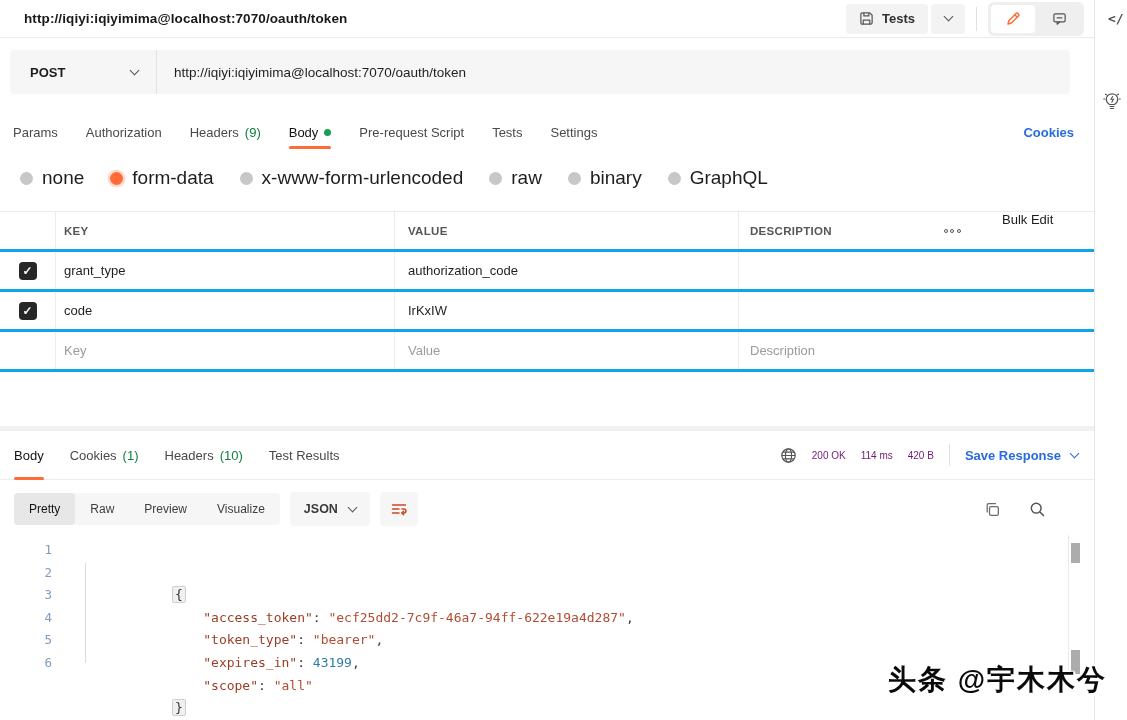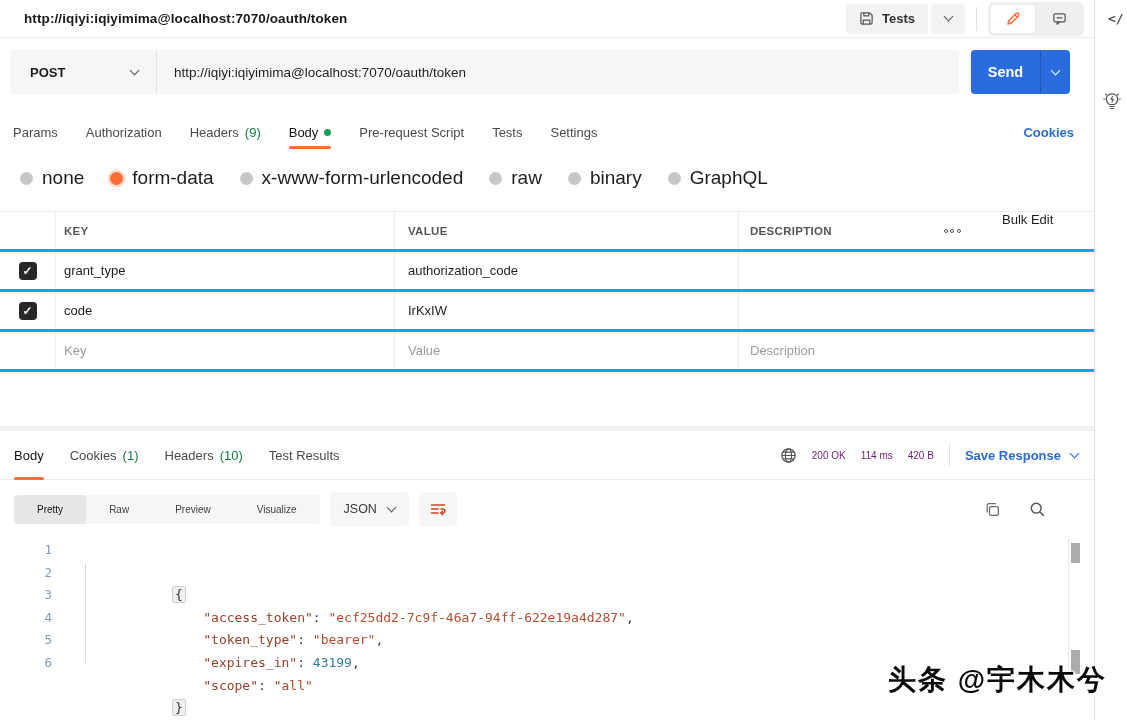--- a/index.html
+++ b/index.html
@@ -68,23 +68,23 @@
   .resp-tabs { display:flex; align-items:center; height:49px; padding:0 16px 0 14px; gap:26px; font-size:13px; color:#4A4A4A; border-bottom:1px solid #ECECEC; }
   .resp-tabs .tab { height:49px; }
   .resp-tabs .tab.active::after { bottom:0; }
   .resp-meta { margin-left:auto; display:flex; align-items:center; gap:15px; }
   .stat { color:#701a75; font-size:10px; }
   .meta-div { width:1px; height:22px; background:#E2E2E2; }
   .save-resp { display:flex; align-items:center; gap:10px; color:#2A6BDD; font-weight:700; font-size:13px; border:none; background:none; cursor:pointer; font-family:inherit; }
 
   .resp-toolbar { display:flex; align-items:center; padding:12px 24px 0 14px; gap:10px; }
   .seg { display:flex; background:#F6F6F6; border-radius:4px; }
-  .vtab { padding:9px 23px; font-size:10px; color:#3E3E3E; border-radius:4px; cursor:pointer; }
+  .vtab { padding:9px 15px; font-size:12px; color:#3E3E3E; border-radius:4px; cursor:pointer; }
   .vtab.active { background:#E7E7E7; color:#141414; }
-  .dd { display:flex; align-items:center; gap:11px; background:#F6F6F6; border-radius:4px; padding:0 14px; height:34px; font-weight:400; font-size:12.5px; color:#3A3A3A; cursor:pointer; }
+  .dd { display:flex; align-items:center; gap:11px; background:#F6F6F6; border-radius:4px; padding:0 14px; height:34px; font-weight:700; font-size:12.5px; color:#3A3A3A; cursor:pointer; }
   .wrap-btn { width:38px; height:34px; background:#F6F6F6; border:none; border-radius:4px; display:flex; align-items:center; justify-content:center; cursor:pointer; }
   .tool-icons { margin-left:auto; display:flex; align-items:center; gap:28px; padding-right:24px; }
   .tool-icons button { border:none; background:none; cursor:pointer; display:flex; }
 
   
   .code { position:relative; margin-top:13px; font-family:"DejaVu Sans Mono", monospace; font-size:13px; }
   .cline { display:flex; height:22.6px; line-height:22.6px; }
   .lnum { width:52px; text-align:right; color:#7E9DBE; font-size:12.5px; flex:none; }
   .ltext { margin-left:26px; white-space:pre; }
   .key { color:#9B3E26; }
@@ -154,26 +154,20 @@
     </div>
 
     <div class="req-row">
       <div class="method-url">
         <div class="method">
           <span>POST</span>
           <span class="chev"></span>
         </div>
         <div class="url">http://iqiyi:iqiyimima@localhost:7070/oauth/token</div>
       </div>
-      <div class="send-group">
-        <button class="send">Send</button>
-        <button class="send-chev">
-          <span class="chev white"></span>
-        </button>
-      </div>
     </div>
 
     <div class="req-tabs">
       <div style="display:flex;gap:28px;align-items:center">
 
       <div class="tab">
             <span>Params</span>
 
           </div>
           <div class="tab">

